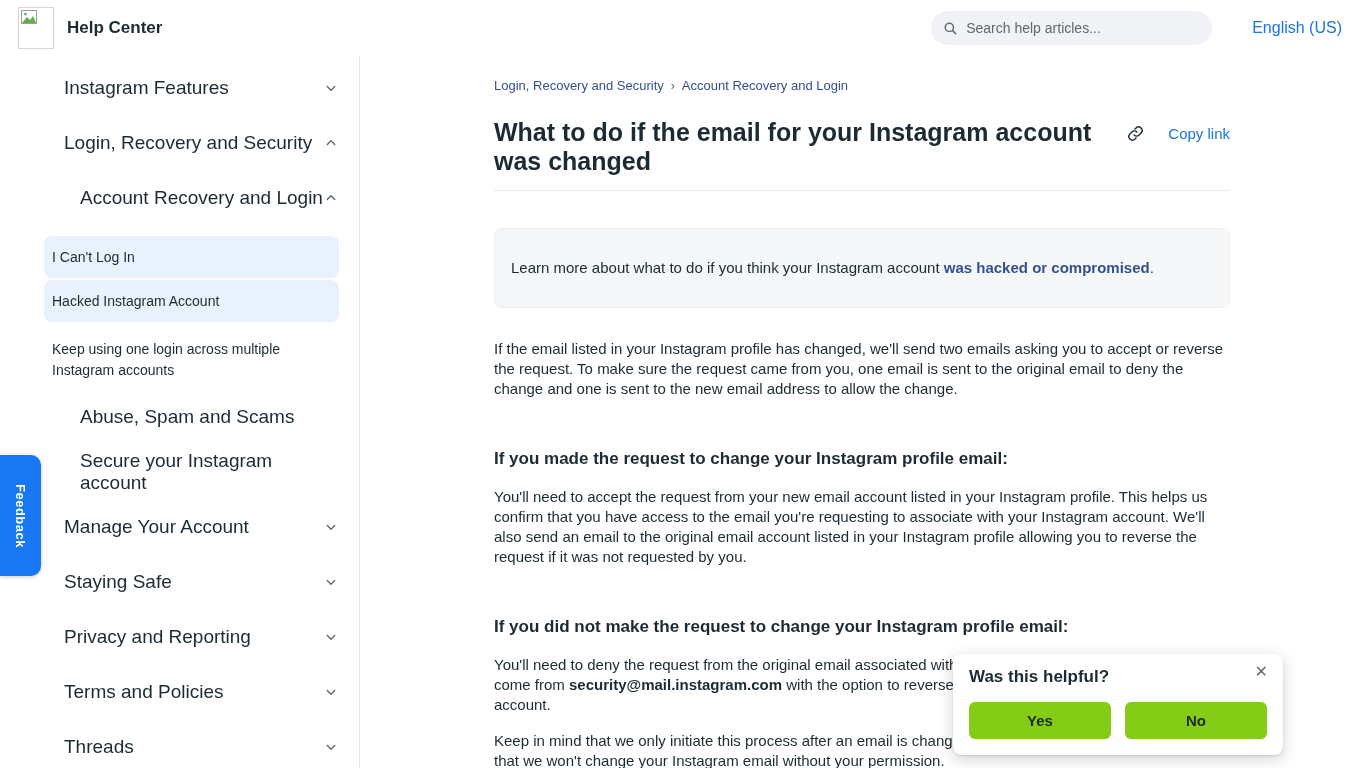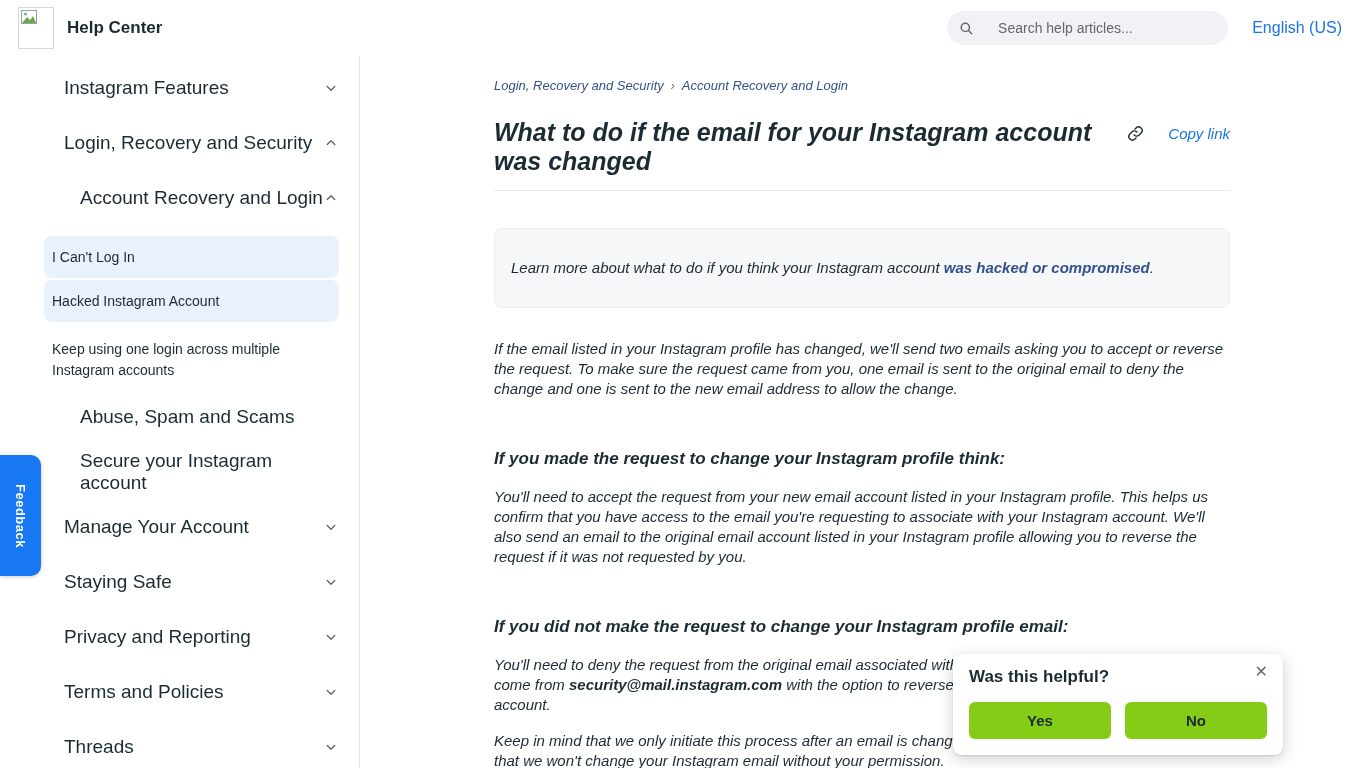--- a/index.html
+++ b/index.html
@@ -30,25 +30,25 @@
   .header-spacer { flex: 1; }
   .search-pill {
     width: 281px; height: 34px;
     background: #f0f2f5;
     border-radius: 17px;
     display: flex; align-items: center;
     padding: 0 12px;
   }
   .search-pill input {
     border: none; background: transparent; outline: none;
-    font-size: 14px; color: #0369a1; margin-left: 24px; width: 220px;
+    font-size: 14px; color: #0369a1; margin-left: 8px; width: 220px;
     font-family: "Liberation Sans", sans-serif;
   }
   .search-pill input::placeholder { color: #65676b; }
-  .lang-link { margin-left: 24px; font-size: 16px; color: #1b74e4; text-decoration: none; cursor: pointer; }
+  .lang-link { margin-left: 40px; font-size: 16px; color: #1b74e4; text-decoration: none; cursor: pointer; }
 
   
   .layout { display: flex; height: 712px; }
   .sidebar {
     width: 360px; min-width: 360px;
     border-right: 1px solid #e4e6eb;
     padding-top: 4px;
     overflow: hidden;
   }
   .side-item {
@@ -100,21 +100,20 @@
     writing-mode: vertical-rl;
     color: #fff; font-size: 13px; font-weight: 700;
     letter-spacing: 0.5px;
   }
 
   
   .content {
     flex: 1;
     padding: 22px 136px 0 134px;
     position: relative;
-    font-style: italic;
   }
   .breadcrumb { font-size: 13px; }
   .breadcrumb a { color: #34518d; text-decoration: none; cursor: pointer; }
   .crumb-sep { color: #65676b; margin: 0 7px; font-size: 12px; }
 
   .title-row { display: flex; align-items: flex-start; margin-top: 25px; }
   h1.article-title {
     font-size: 25px; line-height: 29px; font-weight: 700;
     max-width: 600px; color: #1c2b33;
   }
@@ -297,21 +296,21 @@
     </div>
 
     <div class="title-divider"></div>
 
     <div class="callout">
       <span>Learn more about what to do if you think your Instagram account </span><a>was hacked or compromised</a><span>.</span>
     </div>
 
     <p class="body-text intro-p">If the email listed in your Instagram profile has changed, we'll send two emails asking you to accept or reverse the request. To make sure the request came from you, one email is sent to the original email to deny the change and one is sent to the new email address to allow the change.</p>
 
-    <h2 class="sec-heading">If you made the request to change your Instagram profile think:</h2>
+    <h2 class="sec-heading">If you made the request to change your Instagram profile email:</h2>
     <p class="body-text sec-body">You'll need to accept the request from your new email account listed in your Instagram profile. This helps us confirm that you have access to the email you're requesting to associate with your Instagram account. We'll also send an email to the original email account listed in your Instagram profile allowing you to reverse the request if it was not requested by you.</p>
 
     <h2 class="sec-heading">If you did not make the request to change your Instagram profile email:</h2>
     <p class="body-text sec-body2">
       <span>You'll need to deny the request from the original email associated with your Instagram account. The email will come from </span><b>security@mail.instagram.com</b><span> with the option to reverse the email change and help secure your account.</span>
     </p>
     <p class="body-text sec-body3">Keep in mind that we only initiate this process after an email is changed on your Instagram Profile page and that we won't change your Instagram email without your permission.</p>
   </div>
 </div>
 

